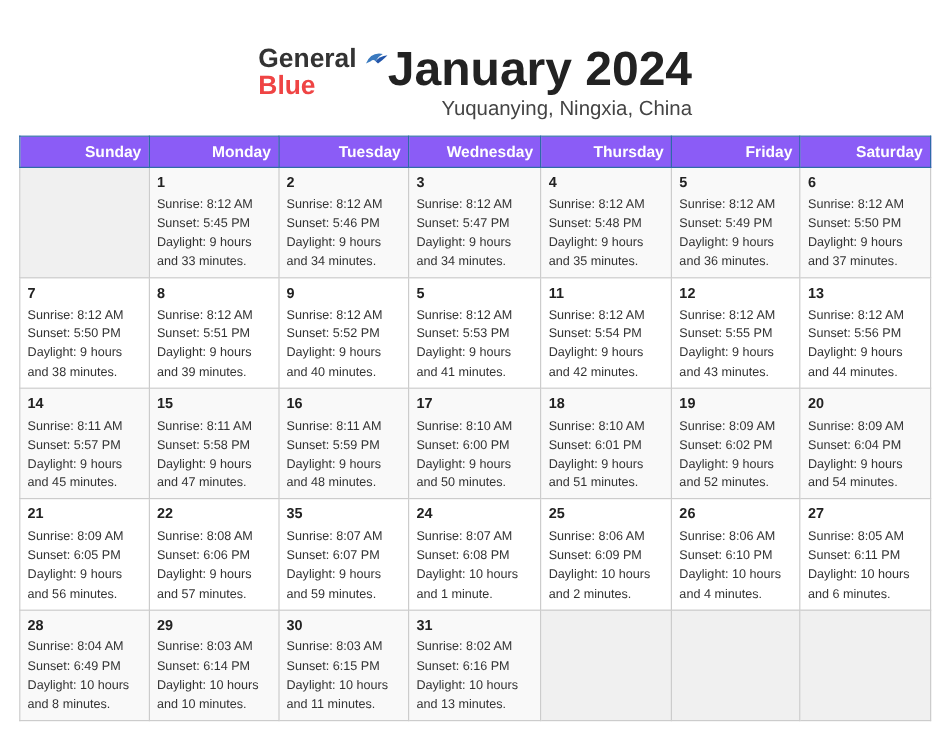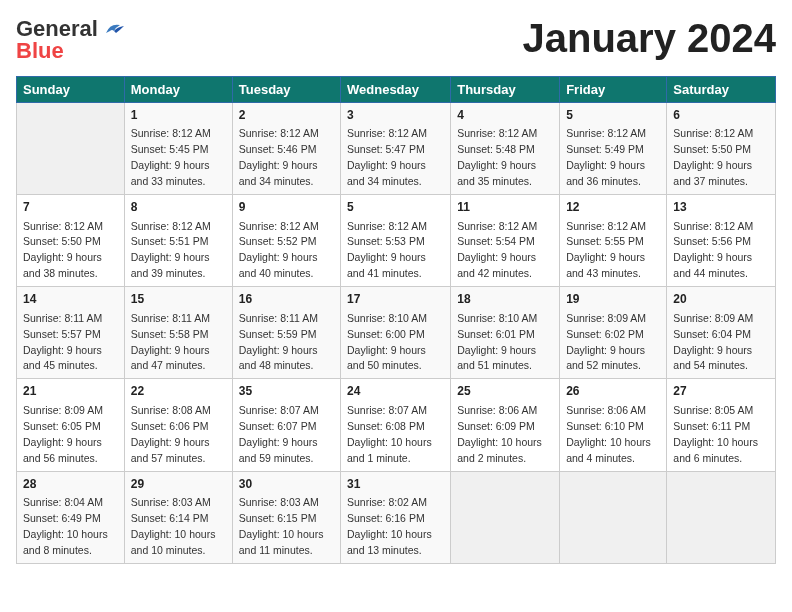--- a/index.html
+++ b/index.html
@@ -5,23 +5,24 @@
     * { box-sizing: border-box; margin: 0; padding: 0; }
     body {
       font-family: Arial, sans-serif;
       background: #fff;
       width: 792px;
       min-height: 612px;
       padding: 16px;
     }
     .header {
       display: flex;
-      justify-content: space-between;
+      justify-content: center;
       align-items: flex-start;
       margin-bottom: 12px;
+      margin-top: 20px;
     }
     .logo {
       display: flex;
       flex-direction: column;
       align-items: flex-start;
     }
     .title-block {
       text-align: right;
     }
     .title-block h1 {
@@ -33,26 +34,26 @@
       font-size: 17px;
       color: #444;
       font-weight: normal;
     }
     table {
       width: 100%;
       border-collapse: collapse;
       font-size: 11px;
     }
     thead tr th {
-      background: #0f766e;
+      background: #8b5cf6;
       color: #fff;
       font-size: 13px;
       font-weight: bold;
       padding: 5px 6px;
-      text-align: left;
+      text-align: right;
       border: 1px solid #2e6aa8;
     }
     tbody tr td {
       border: 1px solid #ccc;
       padding: 4px 6px;
       vertical-align: top;
       width: 113px;
       min-height: 60px;
       color: #222;
       line-height: 1.45;
@@ -84,20 +85,21 @@
       <span style="font-size:22px;font-weight:bold;color:#333;">General</span>
       <svg width="22" height="16" viewBox="0 0 22 16" style="margin-left:2px;">
         <path d="M4 12 Q8 2 18 4 Q14 6 12 10 Q10 8 8 10 Z" fill="#3a7abf"></path>
         <path d="M12 10 Q15 6 22 5 Q18 9 14 12 Z" fill="#2255aa"></path>
       </svg>
     </div>
     <span style="font-size:22px;font-weight:bold;color:#ef4444;margin-top:-4px;">Blue</span>
   </div>
   <div class="title-block">
     <h1>January 2024</h1>
+    <h2>Yuquanying, Ningxia, China</h2>
   </div>
 </div>
 
 <table>
   <thead>
     <tr>
       <th>Sunday</th>
       <th>Monday</th>
       <th>Tuesday</th>
       <th>Wednesday</th>

